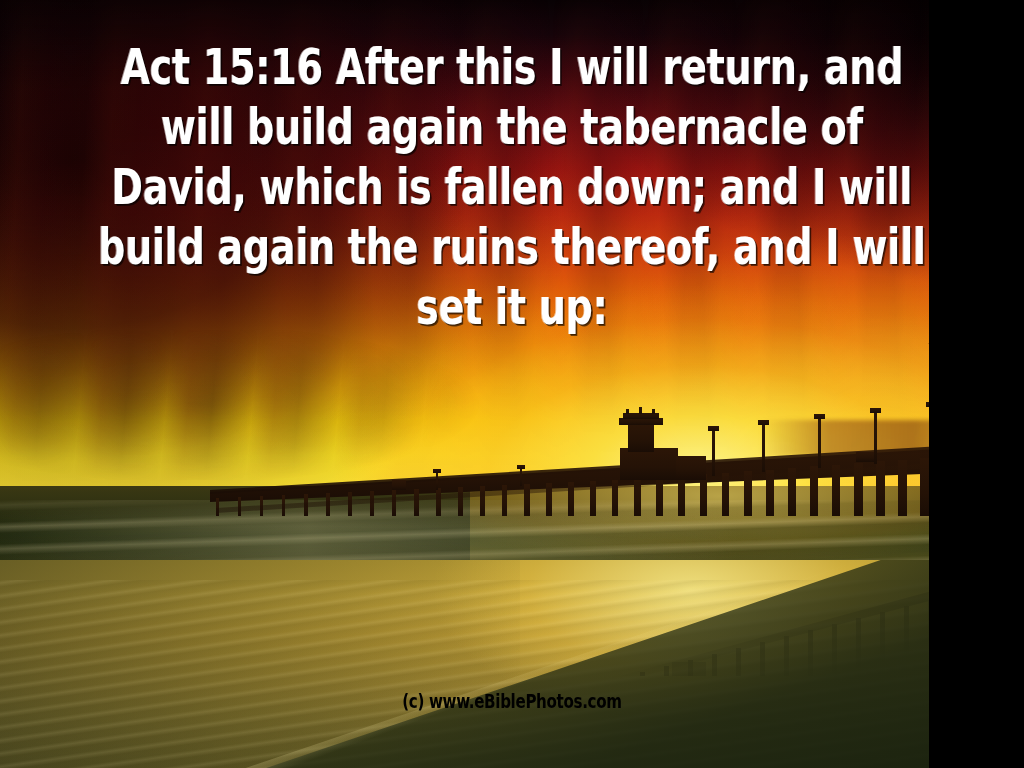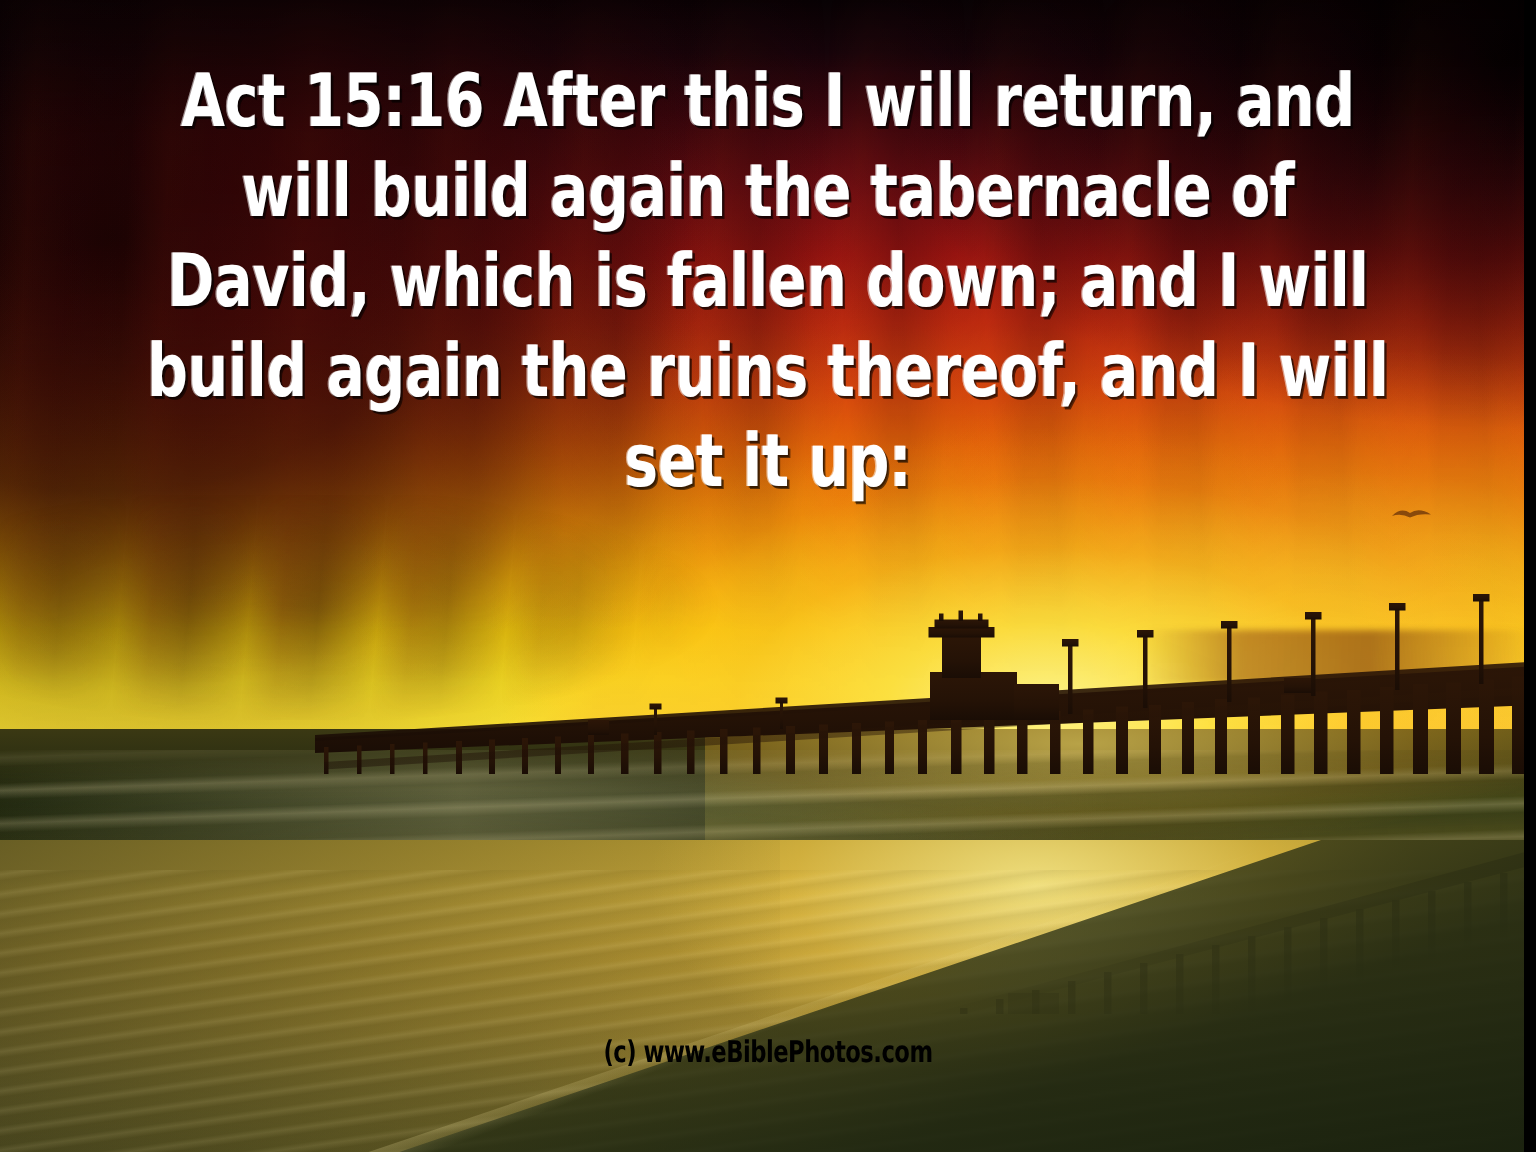--- a/index.html
+++ b/index.html
@@ -7,21 +7,21 @@
     margin: 0;
     padding: 0;
     background: #000;
   }
   body {
     font-family: "Liberation Sans", sans-serif;
   }
 
   .stage {
     position: relative;
-    width: 1016px;
+    width: 929px;
     height: 768px;
     overflow: hidden;
     background: #120204;
   }
 
   
   .sky {
     position: absolute;
     left: 0; top: 0;
     width: 1024px;

